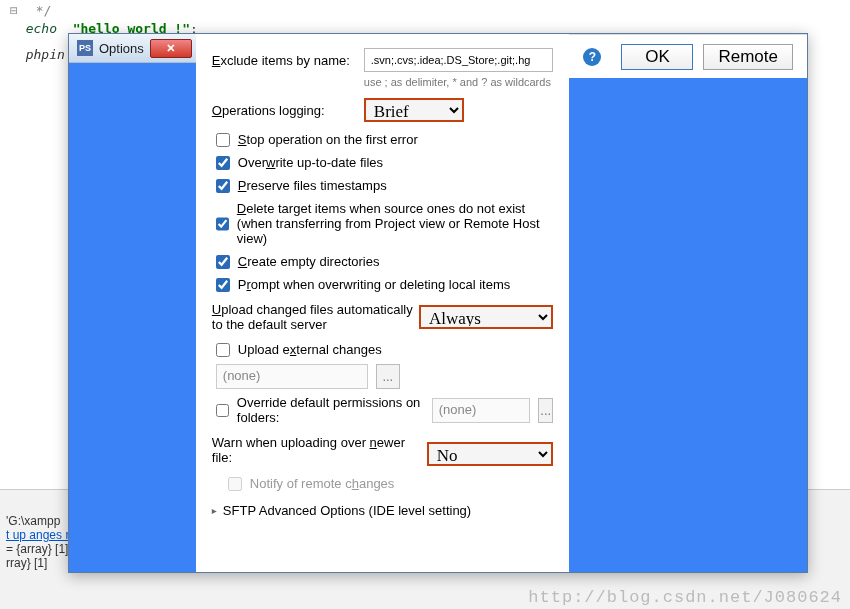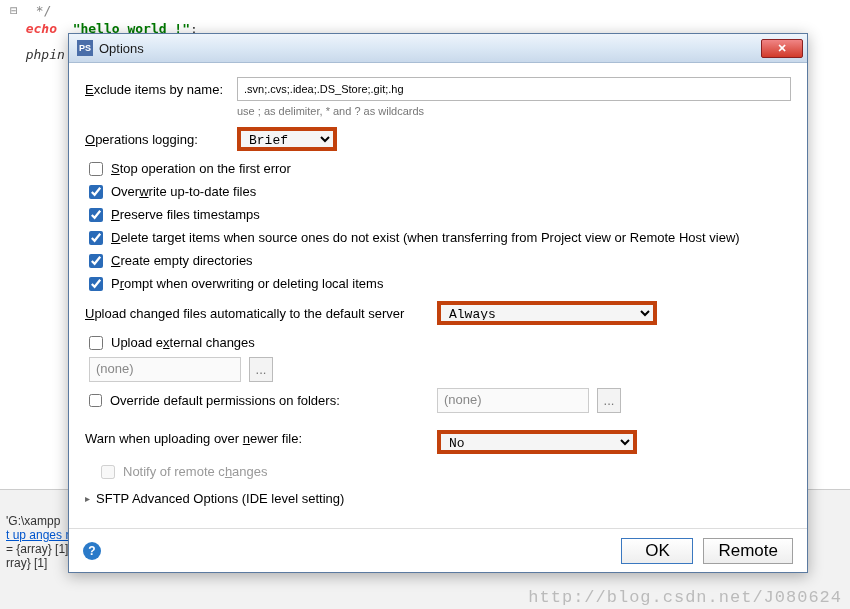--- a/index.html
+++ b/index.html
@@ -18,21 +18,21 @@
     top: 0; left: 0; right: 0;
     height: 80px;
     padding: 2px 10px;
     font-family: "Consolas", monospace;
     font-size: 13px;
     color: #333;
     background: #fff;
     border-right: 0;
   }
   .code-area .comment-close { color: #888; }
-  .code-area .kw { color: #ef4444; font-weight: bold; font-style: italic; margin-top: 32px; }
+  .code-area .kw { color: #14532d; font-weight: normal; font-style: italic; margin-top: 32px; }
   .code-area .str { color: #007800; font-weight: bold; }
   .code-area .fn { font-style: italic; }
   .code-line { white-space: pre; line-height: 18px; }
   .gutter-line { color: #999; display: inline-block; width: 10px; }
 
   .bottom-strip {
     position: absolute;
     left: 0; right: 0; bottom: 0;
     height: 120px;
     background: #f2f2f2;
@@ -48,21 +48,21 @@
   .dialog {
     position: absolute;
     top: 33px;
     left: 68px;
     width: 740px;
     height: 540px;
     background: #3b82f6;
     border: 1px solid #5b7aa0;
     box-shadow: 0 3px 14px rgba(0,0,0,0.3);
     display: flex;
-    flex-direction: column;
+    flex-direction: row;
     font-size: 13px;
   }
   .titlebar {
     height: 29px;
     background: linear-gradient(to bottom, #eef4fb 0%, #dbe8f5 50%, #c9d9eb 100%);
     border-bottom: 1px solid #a9bdd4;
     display: flex;
     align-items: center;
     padding: 0 4px 0 8px;
     gap: 6px;
@@ -111,25 +111,25 @@
   }
   .hint {
     margin-left: 152px;
     font-size: 11px;
     color: #777;
     margin-top: -2px;
     margin-bottom: 10px;
   }
   .row select {
     height: 24px;
-    border: 4px solid #c2410c;
+    border: 2px solid #c2410c;
     background: #f5f5f5;
     padding: 1px 4px;
-    font-family: Liberation Mono, monospace;
-    font-size: 13px;
+    font-family: Liberation Serif, serif;
+    font-size: 17px;
   }
   .sel-100 { width: 100px; }
   .sel-220 { width: 220px; }
   .sel-200 { width: 200px; margin-top: 8px; }
 
   .check-row {
     display: flex;
     align-items: center;
     padding: 4px 0 4px 4px;
     gap: 8px;

